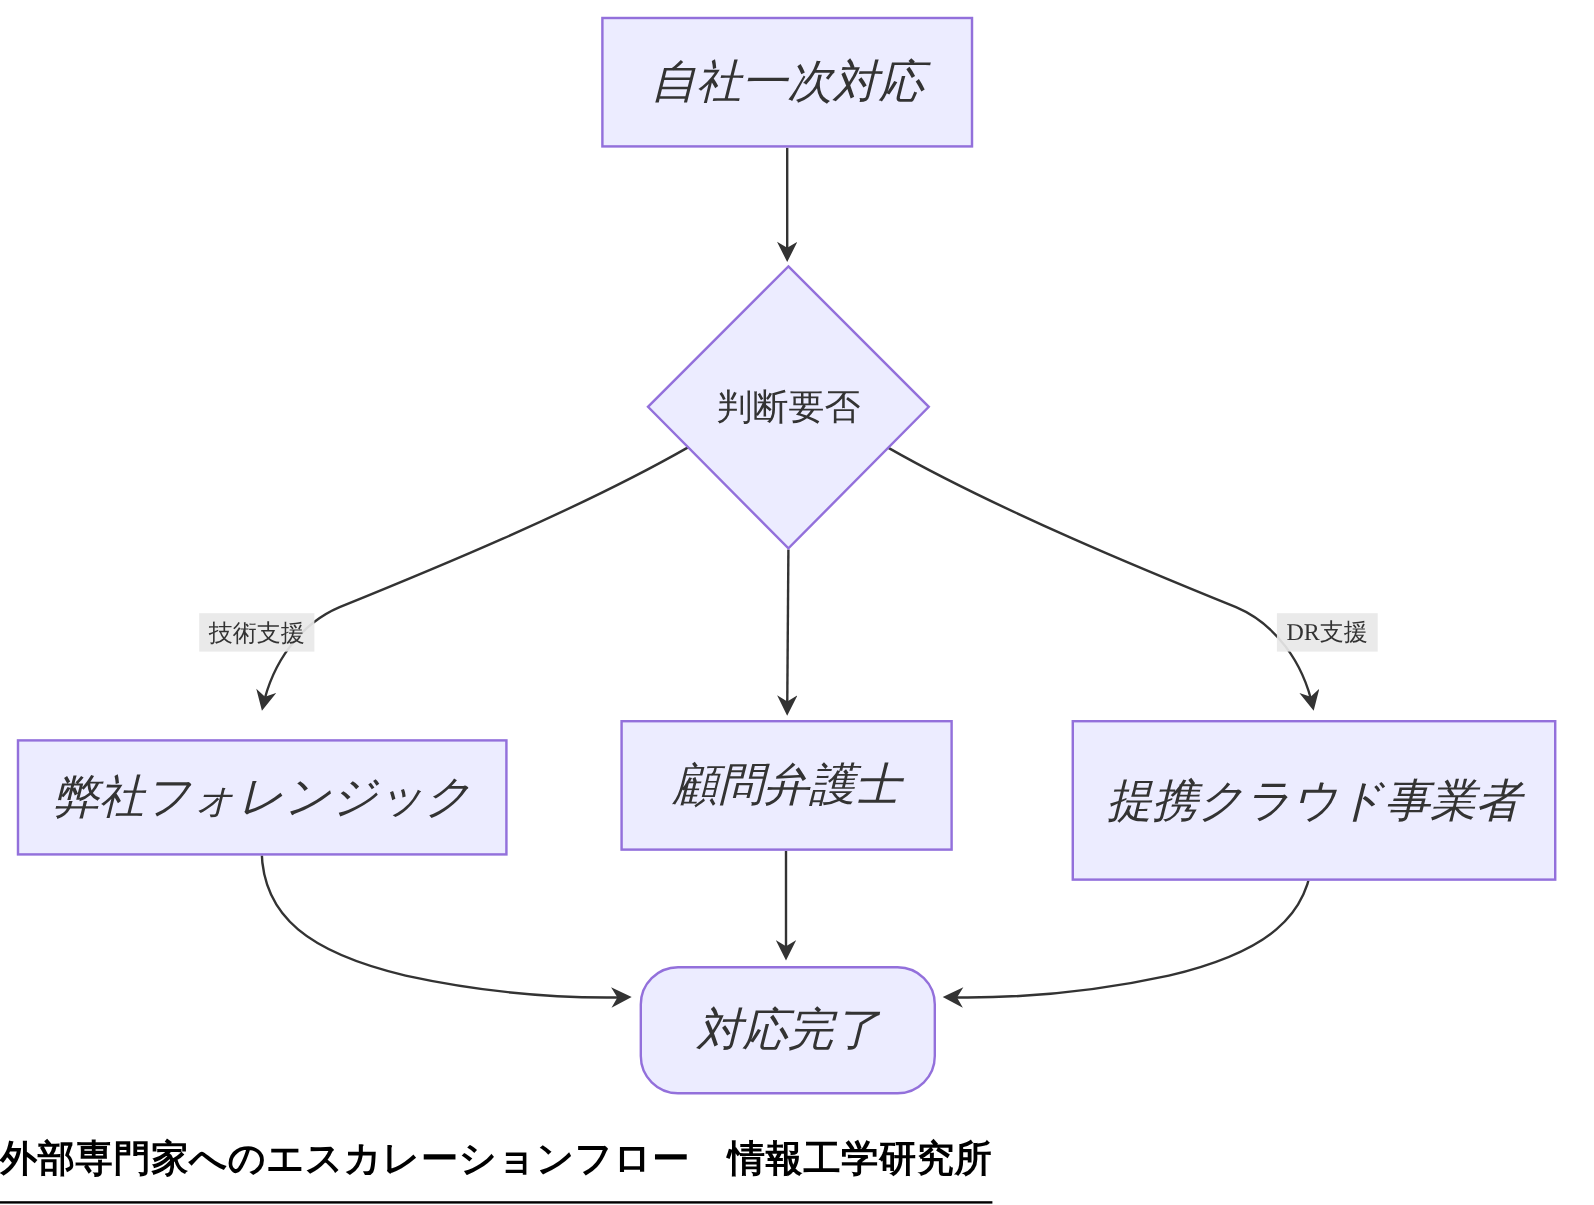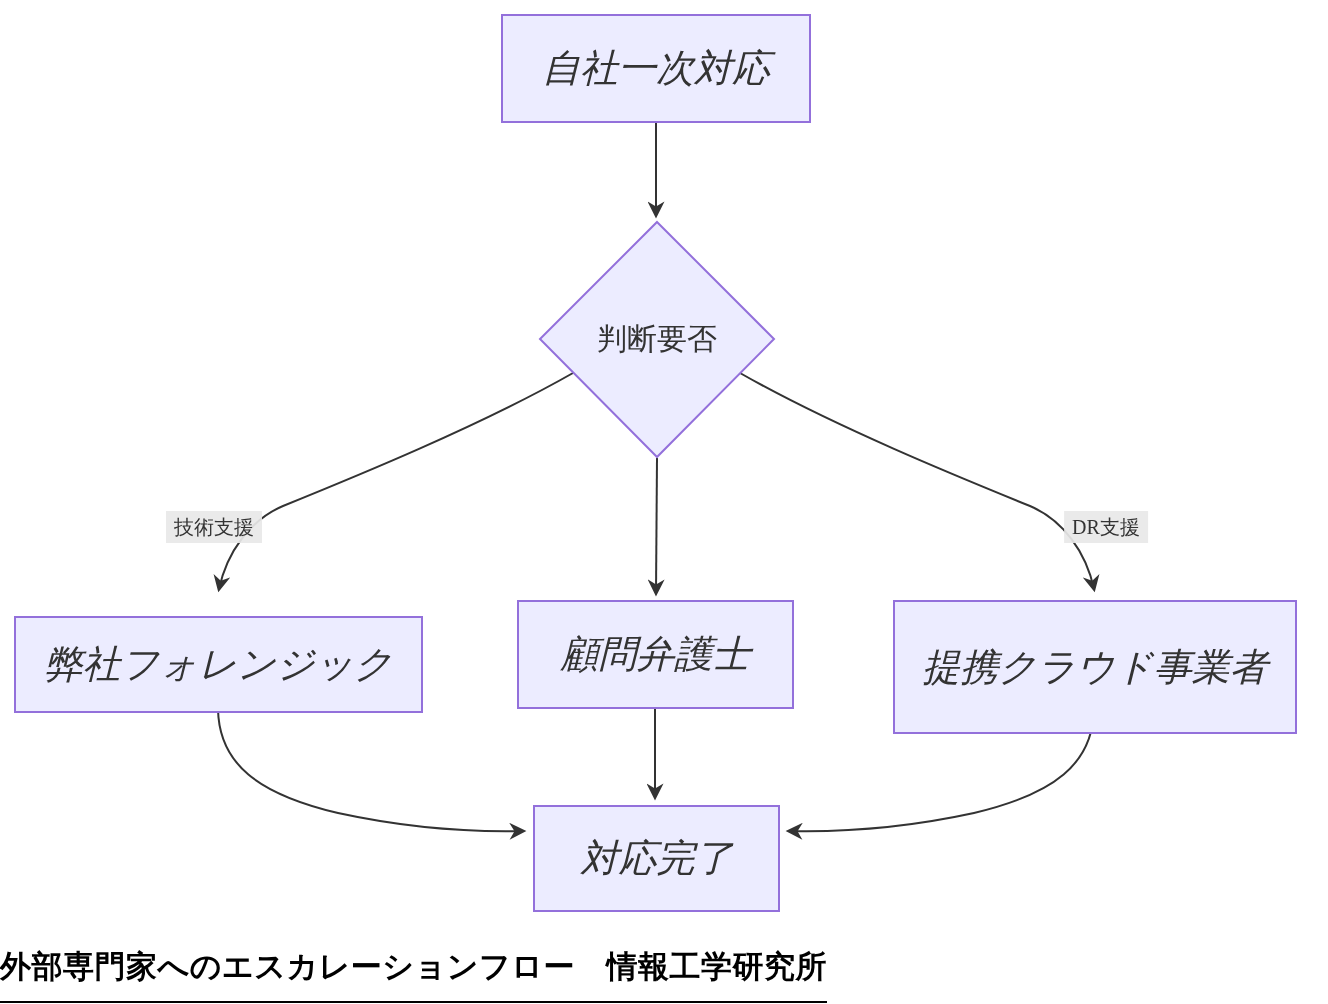--- a/index.html
+++ b/index.html
@@ -111,21 +111,21 @@
   </div>
 
   <div class="node" style="left:517px; top:600px; width:277px; height:109px;text-align:center;">
     <span>顧問弁護士</span>
   </div>
 
   <div class="node" style="left:893px; top:600px; width:404px; height:134px;">
     <span>提携クラウド事業者</span>
   </div>
 
-  <div class="node" style="left:533px; top:805px; width:247px; height:107px;">
+  <div class="node" style="left:533px; top:805px; width:247px; height:107px;border-radius:32px;">
     <span>対応完了</span>
   </div>
 
   <div class="edge-label" style="left:214px; top:527px;">
     <span>技術支援</span>
   </div>
 
 
   <div class="edge-label" style="left:1106px; top:527px;font-family:Liberation Serif, serif;">
     <span>DR支援</span>

